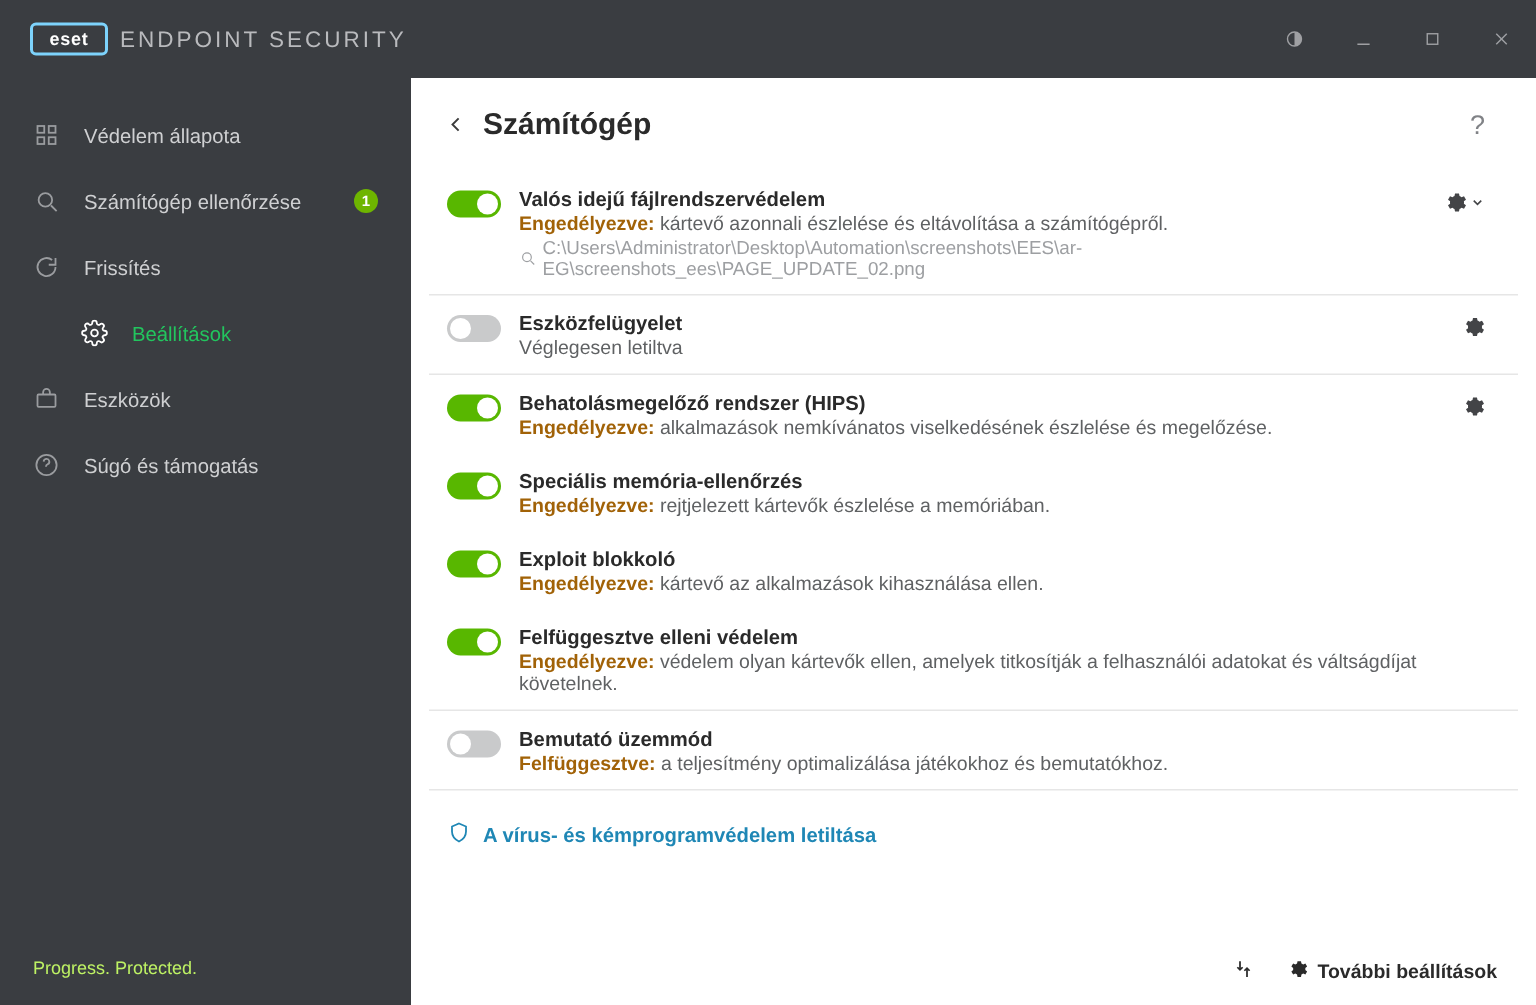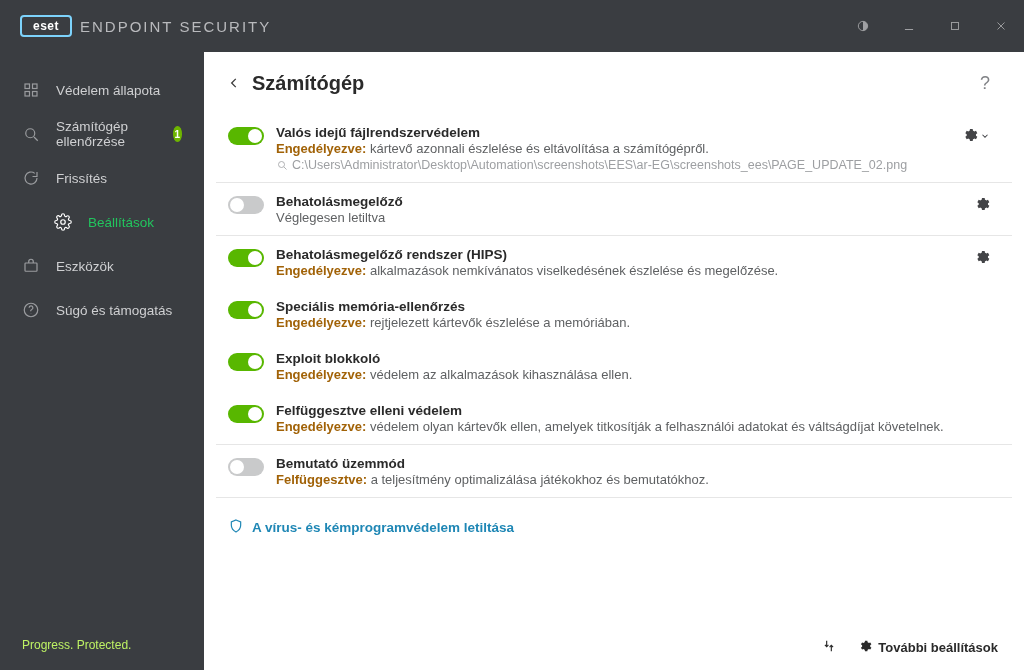--- a/index.html
+++ b/index.html
@@ -13,21 +13,21 @@
   .product-name { font-size: 15px; letter-spacing: 2px; color: #b9babd; font-weight: 300; }
   .titlebar-spacer { flex: 1; }
   .win-controls { display: flex; align-items: center; height: 100%; }
   .win-btn { width: 46px; height: 52px; display: flex; align-items: center; justify-content: center; color: #9fa0a3; }
   .win-btn svg { width: 14px; height: 14px; }
 
   
   .body { flex: 1; display: flex; min-height: 0; }
 
   
-  .sidebar { width: 204px; background: #3a3d41; color: #cfd0d2; display: flex; flex-direction: column; }
+  .sidebar { width: 274px; background: #3a3d41; color: #cfd0d2; display: flex; flex-direction: column; }
   .nav { padding-top: 16px; }
   .nav-item { display: flex; align-items: center; height: 44px; padding: 0 22px; gap: 16px; font-size: 13.5px; color: #cfd0d2; cursor: pointer; }
   .nav-item.active { color: #22c55e; margin-left: 32px; }
   .nav-item.active .nav-icon svg { stroke: #fff; }
   .nav-icon { width: 18px; display: flex; align-items: center; justify-content: center; }
   .nav-icon svg { width: 18px; height: 18px; stroke: #9a9c9f; fill: none; stroke-width: 1.6; }
   .nav-badge { width: 16px; height: 16px; background: #6eb500; border-radius: 50%; color: #fff; font-size: 10px; font-weight: 700; display: flex; align-items: center; justify-content: center; }
   .sidebar-spacer { flex: 1; }
   .tagline { padding: 18px 22px; font-size: 12px; color: #bef264; }
 
@@ -219,21 +219,21 @@
 
         <div class="group-divider"></div>
 
         <div class="row">
           <div class="toggle-col">
             <div class="toggle">
                 <div class="knob"></div>
               </div>
           </div>
           <div class="text-col">
-            <div class="row-title">Behatolásmegelőző</div>
+            <div class="row-title">Eszközfelügyelet</div>
             <div class="row-sub"><span>Véglegesen letiltva</span></div>
           </div>
           <div class="gear-col">
             <svg viewBox="0 0 24 24" fill="#434447">
                 <path d="M12 8a4 4 0 1 0 0 8 4 4 0 0 0 0-8zm9 4a7 7 0 0 0-.1-1.2l2.1-1.6-2-3.4-2.5 1a7 7 0 0 0-2-1.2L16 3h-4l-.5 2.6a7 7 0 0 0-2 1.2l-2.5-1-2 3.4 2.1 1.6A7 7 0 0 0 7 12a7 7 0 0 0 .1 1.2L5 14.8l2 3.4 2.5-1a7 7 0 0 0 2 1.2L12 21h4l.5-2.6a7 7 0 0 0 2-1.2l2.5 1 2-3.4-2.1-1.6A7 7 0 0 0 21 12z"></path>
               </svg>
           </div>
         </div>
 
         <div class="group-divider"></div>
@@ -269,21 +269,21 @@
         </div>
 
         <div class="row">
           <div class="toggle-col">
             <div class="toggle on">
                 <div class="knob"></div>
               </div>
           </div>
           <div class="text-col">
             <div class="row-title">Exploit blokkoló</div>
-            <div class="row-sub"><span class="state">Engedélyezve:</span> <span>védelem az alkalmazások kihasználása ellen.</span></div>
+            <div class="row-sub"><span class="state">Engedélyezve:</span> <span>kártevő az alkalmazások kihasználása ellen.</span></div>
           </div>
           <div class="gear-col"></div>
         </div>
 
         <div class="row">
           <div class="toggle-col">
             <div class="toggle on">
                 <div class="knob"></div>
               </div>
           </div>

